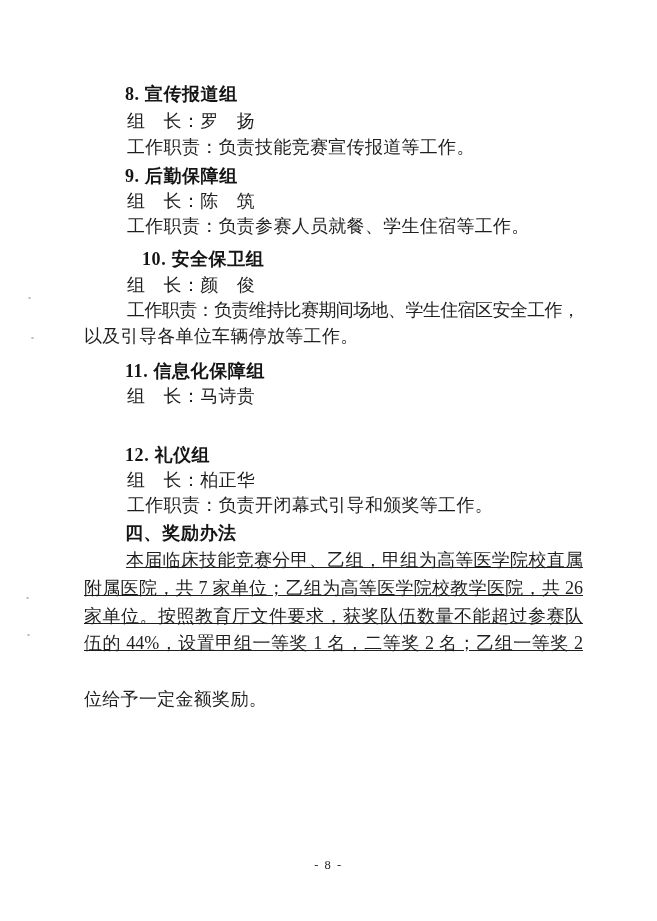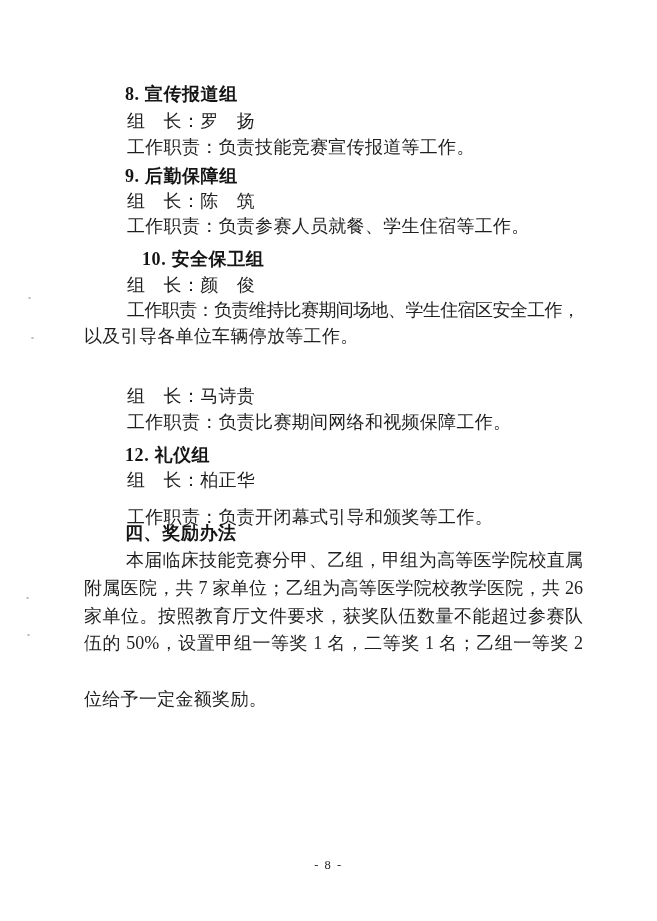--- a/index.html
+++ b/index.html
@@ -30,20 +30,21 @@
     color: #151515;
     letter-spacing: 0.6px;
   }
   .tight { letter-spacing: -0.6px; }
   .just {
     white-space: normal;
     letter-spacing: 0px;
     text-align: justify;
     text-align-last: justify;
     overflow: hidden;
+    text-decoration: underline;
   }
   .footer {
     position: absolute;
     left: 0; right: 0;
     top: 858px;
     text-align: center;
     font-size: 12.5px;
     letter-spacing: 1.5px;
     color: #2b2b2b;
   }
@@ -66,32 +67,32 @@
 
   <div class="line heading" style="left:125px; top:166px;">9. 后勤保障组</div>
   <div class="line" style="left:127px; top:216px;">工作职责：负责参赛人员就餐、学生住宿等工作。</div>
   <div class="line" style="left:127px; top:191px;">组　长：陈　筑</div>
 
   <div class="line heading" style="left:142px; top:249px;">10. 安全保卫组</div>
   <div class="line" style="left:127px; top:275px;">组　长：颜　俊</div>
   <div class="line tight" style="left:127px; top:300px;">工作职责：负责维持比赛期间场地、学生住宿区安全工作，</div>
   <div class="line" style="left:84px;  top:326px;">以及引导各单位车辆停放等工作。</div>
 
+  <div class="line heading" style="left:125px; top:361px;">11. 信息化保障组</div>
   <div class="line" style="left:127px; top:386px;">组　长：马诗贵</div>
-  <div class="line" style="left:127px; top:412px;">工作职责：负责比赛期间网络和视频保障工作。</div>
 
   <div class="line heading" style="left:125px; top:445px;">12. 礼仪组</div>
   <div class="line" style="left:127px; top:470px;">组　长：柏正华</div>
-  <div class="line" style="left:127px; top:495px;margin-top:12px;">工作职责：负责开闭幕式引导和颁奖等工作。</div>
+  <div class="line" style="left:127px; top:495px;">工作职责：负责开闭幕式引导和颁奖等工作。</div>
 
   <div class="line heading" style="left:125px; top:523px;">四、奖励办法</div>
   <div class="line just" style="left:126px; top:550px; width:457px;">本届临床技能竞赛分甲、乙组，甲组为高等医学院校直属</div>
   <div class="line just" style="left:84px;  top:578px; width:499px;">附属医院，共 7 家单位；乙组为高等医学院校教学医院，共 26</div>
   <div class="line just" style="left:84px;  top:606px; width:499px;">家单位。按照教育厅文件要求，获奖队伍数量不能超过参赛队</div>
-  <div class="line just" style="left:84px;  top:633px; width:499px;">伍的 50%，设置甲组一等奖 1 名，二等奖 1 名；乙组一等奖 2</div>
+  <div class="line just" style="left:84px;  top:633px; width:499px;">伍的 44%，设置甲组一等奖 1 名，二等奖 2 名；乙组一等奖 2</div>
   <div class="line" style="left:84px;  top:689px;">位给予一定金额奖励。</div>
 
   <div class="footer">- 8 -</div>
 
   <div class="speck" style="left:28px; top:297px;"></div>
   <div class="speck" style="left:31px; top:337px;"></div>
   <div class="speck" style="left:26px; top:597px;"></div>
   <div class="speck" style="left:27px; top:634px;"></div>
 
 </div>

